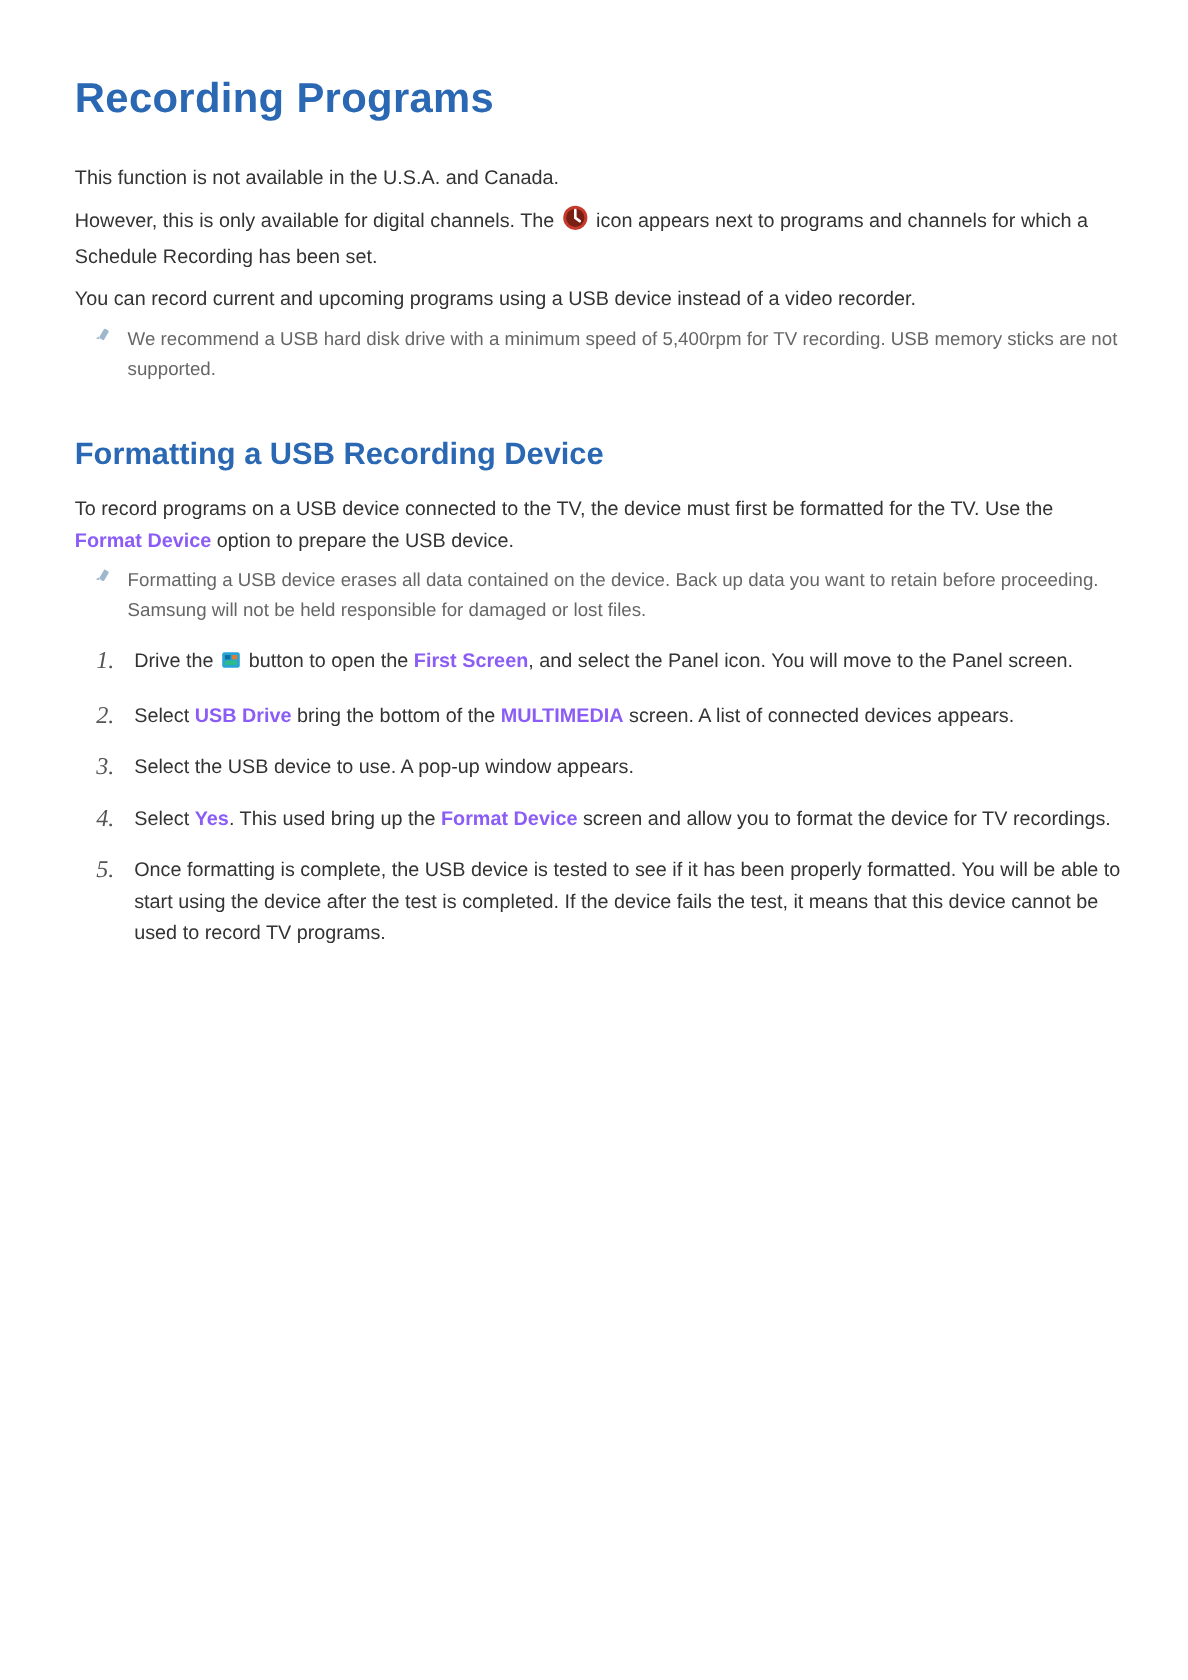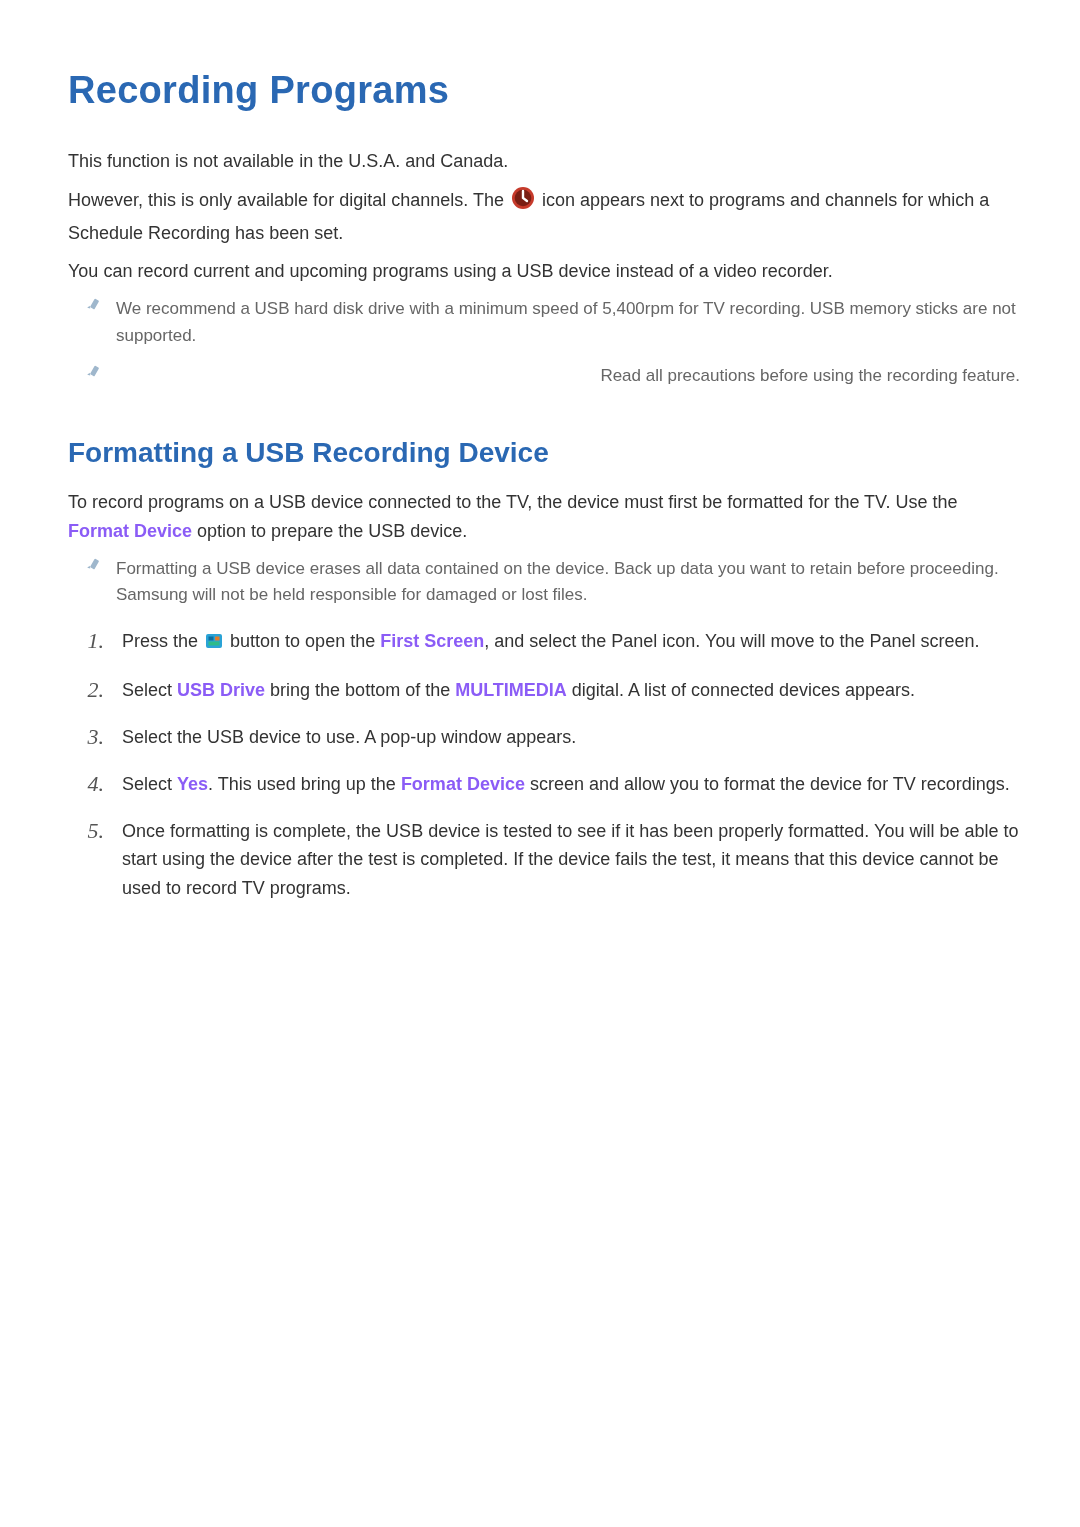--- a/index.html
+++ b/index.html
@@ -46,21 +46,20 @@
     margin: 6px 0 0 0;
   }
   .note-list li {
     display: flex;
     align-items: flex-start;
     gap: 14px;
     margin: 0 0 14px 18px;
     color: #666666;
     font-size: 17px;
     line-height: 1.55;
-    justify-content: space-between;
   }
   .pencil-icon {
     flex: 0 0 auto;
     margin-top: 2px;
   }
   .pencil-icon svg { display: block; }
   .steps {
     list-style: none;
     padding: 0;
     margin: 18px 0 0 0;
@@ -123,29 +122,20 @@
   <ul class="note-list">
     <li>
       <span class="pencil-icon">
         <svg width="16" height="16" viewBox="0 0 16 16">
           <rect x="5" y="1" width="5" height="10" rx="1" transform="rotate(30 8 8)" fill="#9fb7cc"></rect>
           <polygon points="3,13 6,12 4.2,10" transform="rotate(30 8 8)" fill="#9fb7cc"></polygon>
         </svg>
       </span>
       <span>We recommend a USB hard disk drive with a minimum speed of 5,400rpm for TV recording. USB memory sticks are not supported.</span>
     </li>
-    <li>
-      <span class="pencil-icon">
-        <svg width="16" height="16" viewBox="0 0 16 16">
-          <rect x="5" y="1" width="5" height="10" rx="1" transform="rotate(30 8 8)" fill="#9fb7cc"></rect>
-          <polygon points="3,13 6,12 4.2,10" transform="rotate(30 8 8)" fill="#9fb7cc"></polygon>
-        </svg>
-      </span>
-      <span>Read all precautions before using the recording feature.</span>
-    </li>
   </ul>
 
   <h2 class="section-title">Formatting a USB Recording Device</h2>
 
   <p class="body-text">
     <span>To record programs on a USB device connected to the TV, the device must first be formatted for the TV. Use the </span><span class="term">Format Device</span><span> option to prepare the USB device.</span>
   </p>
 
   <ul class="note-list">
     <li>
@@ -157,35 +147,35 @@
       </span>
       <span>Formatting a USB device erases all data contained on the device. Back up data you want to retain before proceeding. Samsung will not be held responsible for damaged or lost files.</span>
     </li>
   </ul>
 
   <ol class="steps">
 
     <li>
       <span class="step-num">1</span>
       <span class="step-body">
-        <span>Press the </span><span class="small-btn-icon">
+        <span>Drive the </span><span class="small-btn-icon">
           <svg width="18" height="18" viewBox="0 0 18 18">
             <rect x="1" y="2" width="16" height="14" rx="2" fill="#2aa3d6"></rect>
             <rect x="3.5" y="4.5" width="5" height="4" fill="#0d6ea0"></rect>
             <rect x="10" y="4.5" width="4.5" height="4" fill="#e07c2c"></rect>
             <rect x="3.5" y="9.5" width="11" height="4" fill="#2dbb8a"></rect>
           </svg>
         </span><span> button to open the </span><span class="term">First Screen</span><span>, and select the Panel icon. You will move to the Panel screen.</span>
       </span>
     </li>
 
     <li>
       <span class="step-num">2</span>
       <span class="step-body">
-        <span>Select </span><span class="term">USB Drive</span><span> bring the bottom of the </span><span class="term">MULTIMEDIA</span><span> digital. A list of connected devices appears.</span>
+        <span>Select </span><span class="term">USB Drive</span><span> bring the bottom of the </span><span class="term">MULTIMEDIA</span><span> screen. A list of connected devices appears.</span>
       </span>
     </li>
 
     <li>
       <span class="step-num">3</span>
       <span class="step-body">Select the USB device to use. A pop-up window appears.</span>
     </li>
 
     <li>
       <span class="step-num">4</span>

